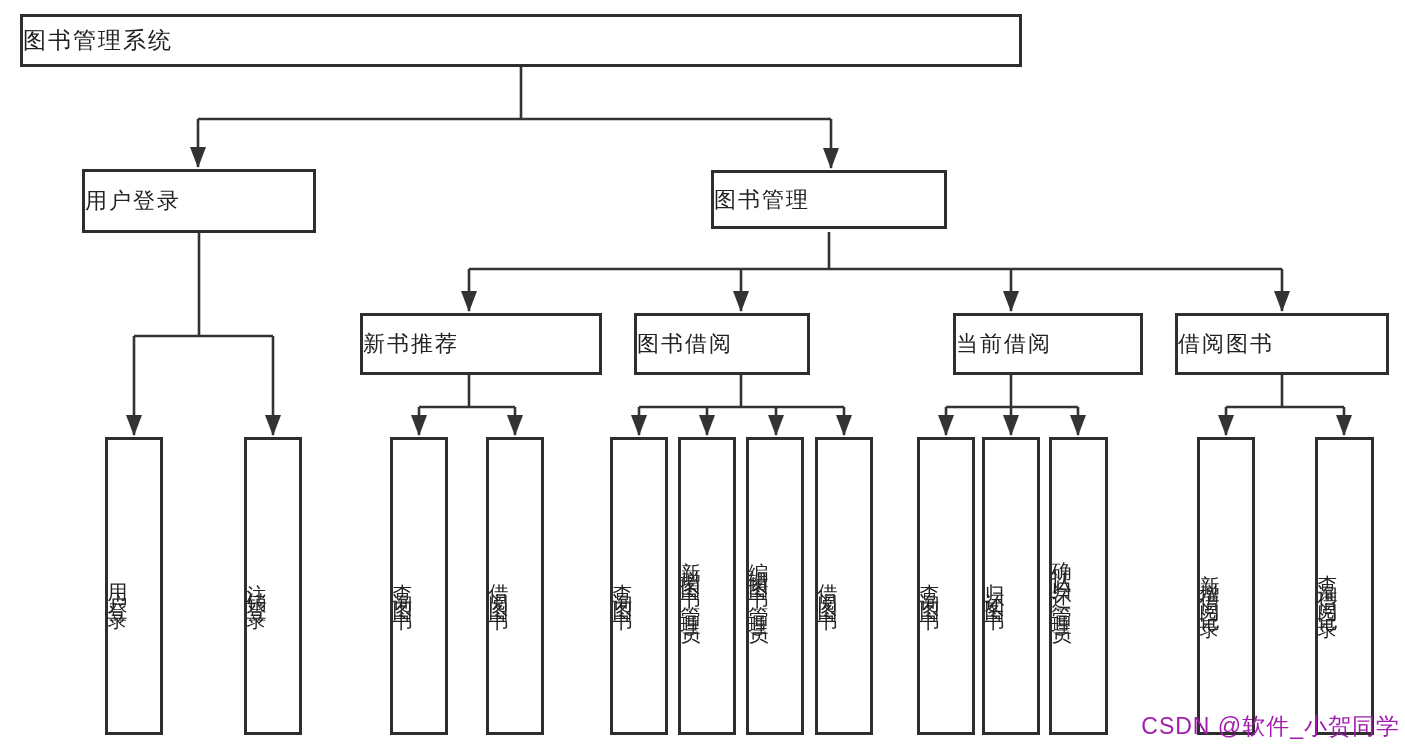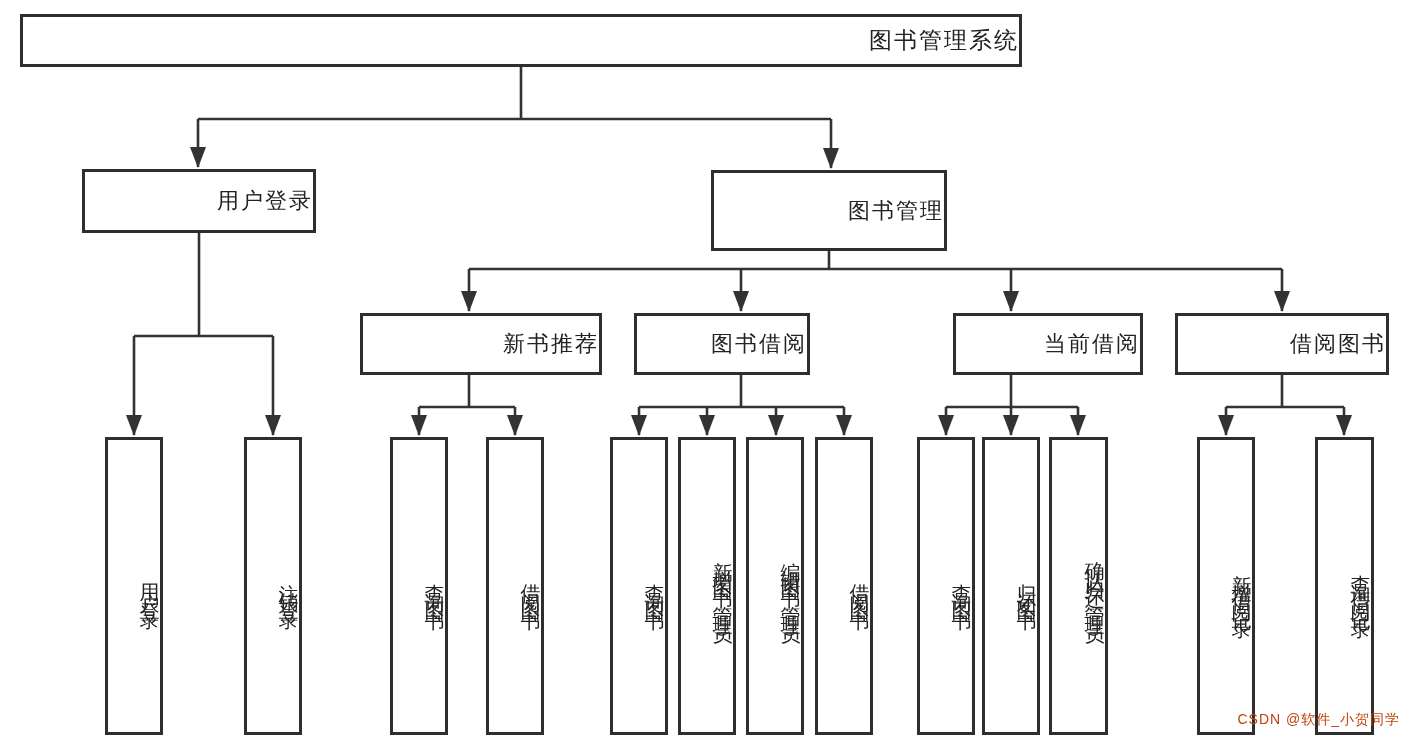--- a/index.html
+++ b/index.html
@@ -7,32 +7,32 @@
     position:relative;
     width:1405px;height:747px;
     background:#ffffff;
     font-family:"Liberation Sans","DejaVu Sans",sans-serif;
     overflow:hidden;
   }
   .connectors{position:absolute;left:0;top:0;width:1405px;height:747px;pointer-events:none;}
   .box{
     position:absolute;box-sizing:border-box;
     background:#ffffff;border:3px solid #2e2e2e;
-    display:flex;align-items:center;justify-content:flex-end;
+    display:flex;align-items:center;justify-content:flex-start;
   }
   .hlbl{font-size:22px;color:#222222;letter-spacing:2px;white-space:nowrap;}
   .root .hlbl{font-size:23px;}
   .vlbl{
     writing-mode:vertical-rl;text-orientation:mixed;
     font-size:20px;letter-spacing:9px;color:#222222;
     line-height:1;white-space:nowrap;
   }
   .watermark{
-    position:absolute;right:5px;bottom:18px;
-    font-size:14px;color:#c2410c;letter-spacing:1px;
+    position:absolute;right:5px;bottom:5px;
+    font-size:23px;color:#a21caf;letter-spacing:1px;
     white-space:nowrap;
   }
 </style>
 </head>
 <body>
 
 <div class="canvas">
 
   <svg class="connectors" viewBox="0 0 1405 747" xmlns="http://www.w3.org/2000/svg">
     <defs>
@@ -77,21 +77,21 @@
     </g>
   </svg>
 
   <div class="box root" style="left:20px;top:14px;width:1002px;height:53px">
     <span class="hlbl">图书管理系统</span>
   </div>
 
   <div class="box" style="left:82px;top:169px;width:234px;height:64px">
     <span class="hlbl">用户登录</span>
   </div>
-  <div class="box" style="left:711px;top:170px;width:236px;height:81px">
+  <div class="box" style="left:711px;top:170px;width:236px;height:59px">
     <span class="hlbl">图书管理</span>
   </div>
 
   <div class="box" style="left:360px;top:313px;width:242px;height:62px">
     <span class="hlbl">新书推荐</span>
   </div>
   <div class="box" style="left:634px;top:313px;width:176px;height:62px">
     <span class="hlbl">图书借阅</span>
   </div>
   <div class="box" style="left:953px;top:313px;width:190px;height:62px">

